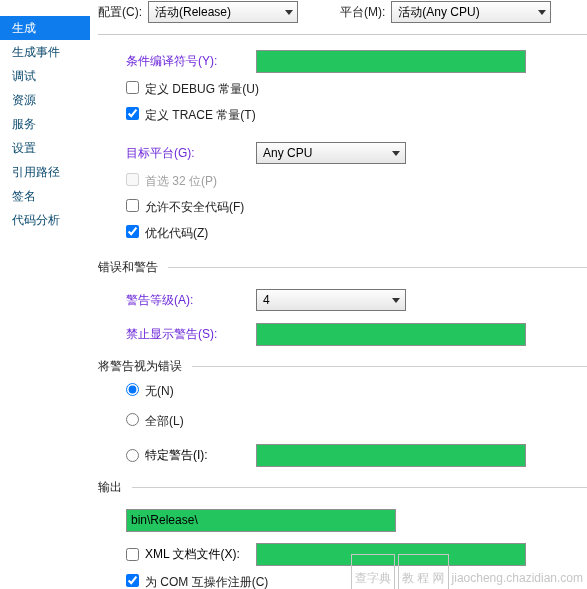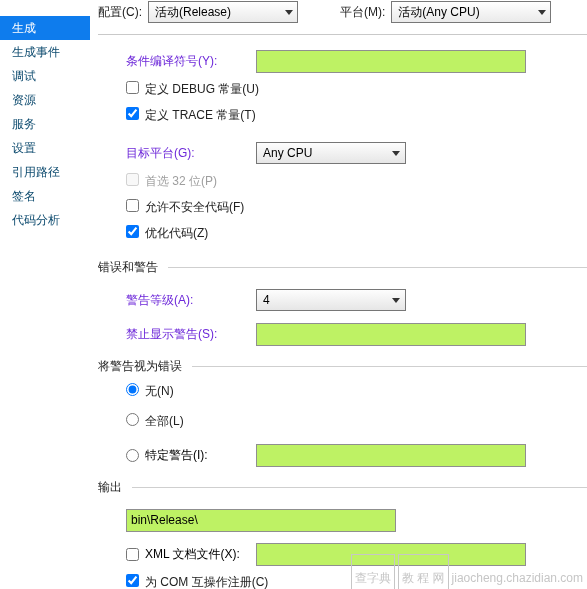--- a/index.html
+++ b/index.html
@@ -13,21 +13,21 @@
 .toprow .lbl{color:#222;}
 .combo{position:relative;display:inline-flex;align-items:center;height:22px;border:1px solid #777;background:linear-gradient(#fff,#eaeaea);padding:0 20px 0 6px;min-width:150px;cursor:pointer;}
 .combo .arrow{position:absolute;right:4px;width:0;height:0;border-left:4px solid transparent;border-right:4px solid transparent;border-top:5px solid #333;}
 .hr{height:1px;background:#c9c9c9;margin:2px 0 12px 0;}
 .form{padding-left:28px;}
 .section-rule{display:flex;align-items:center;margin:10px 0 8px -28px;}
 .section-rule .t{color:#222;white-space:nowrap;}
 .section-rule .line{flex:1;height:1px;background:#cfcfcf;margin-left:10px;}
 .row{display:flex;align-items:center;min-height:28px;margin-bottom:6px;gap:10px;}
 .row .lab{width:120px;color:#6d28d9;}
-input[type=text]{height:23px;border:1px solid #8f8f8f;padding:0 4px;background:#bef264;}
+input[type=text]{height:23px;border:1px solid #8f8f8f;padding:0 4px;background:#22c55e;}
 input[type=checkbox],input[type=radio]{width:13px;height:13px;margin-right:6px;}
 .cbrow{display:flex;min-height:24px;margin-bottom:2px;color:#222;}
 .cbrow.disabled{color:#9e9e9e;}
 .sel{position:relative;height:22px;border:1px solid #767676;background:linear-gradient(#fdfdfd,#e6e6e6);min-width:150px;padding:0 20px 0 6px;display:inline-flex;align-items:center;cursor:pointer;}
 .sel .arrow{position:absolute;right:5px;width:0;height:0;border-left:4px solid transparent;border-right:4px solid transparent;border-top:5px solid #333;}
 .watermark{position:absolute;right:4px;bottom:2px;color:#c6c6c6;font-size:12px;font-family:sans-serif;white-space:nowrap;pointer-events:none;}
 .watermark .b{border:1px solid #c6c6c6;padding:16px 3px;margin-right:3px;}
 </style>
 </head>
 <body>

